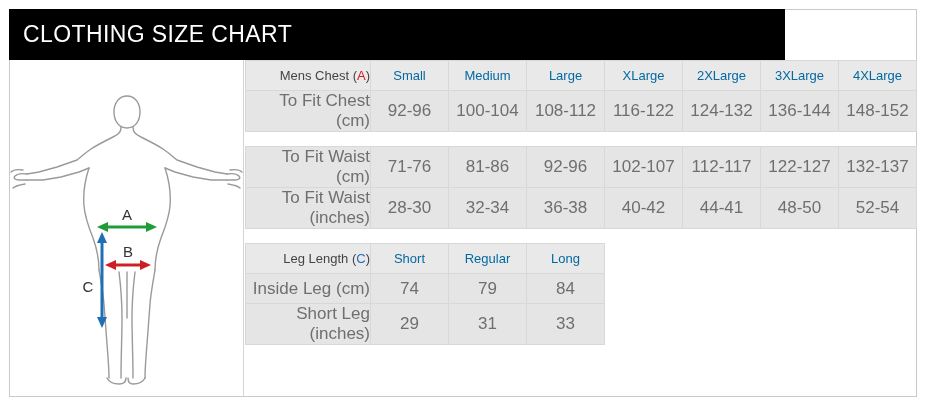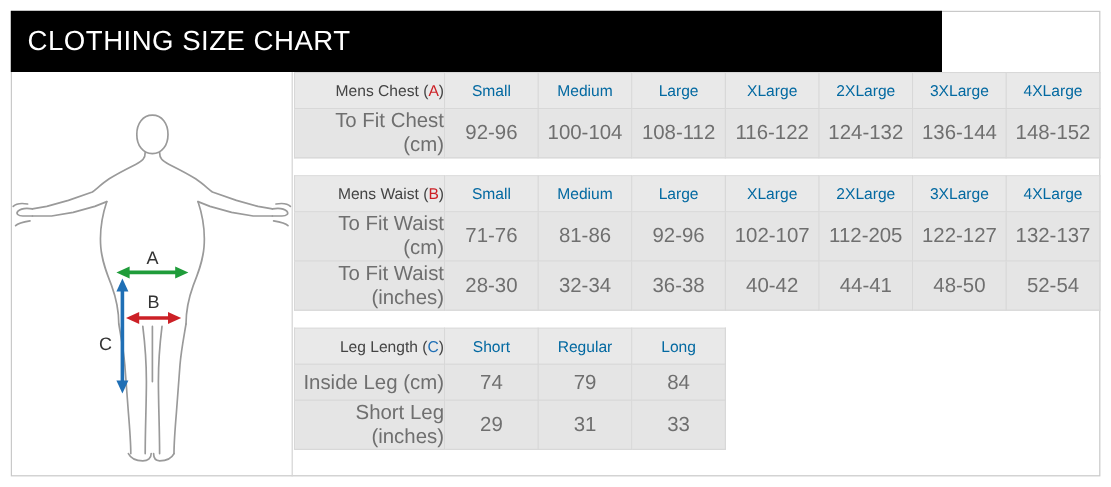--- a/index.html
+++ b/index.html
@@ -239,37 +239,27 @@
           <col style="width:125px">
             <col style="width:78px">
             <col style="width:78px">
             <col style="width:78px">
           <col style="width:78px">
             <col style="width:78px">
             <col style="width:78px">
             <col style="width:78px">
         </colgroup>
         <tbody>
-          <tr class="head">
-            <td class="rowlabel"><span>Mens Waist (</span><span class="red">B</span><span>)</span></td>
-            <td>Small</td>
-            <td>Medium</td>
-            <td>Large</td>
-            <td>XLarge</td>
-            <td>2XLarge</td>
-            <td>3XLarge</td>
-            <td>4XLarge</td>
-          </tr>
           <tr>
             <td class="rowlabel">To Fit Waist (cm)</td>
             <td>71-76</td>
             <td>81-86</td>
             <td>92-96</td>
             <td>102-107</td>
-            <td>112-205</td>
+            <td>112-117</td>
             <td>122-127</td>
             <td>132-137</td>
           </tr>
           <tr>
             <td class="rowlabel">To Fit Waist (inches)</td>
             <td>28-30</td>
             <td>32-34</td>
             <td>36-38</td>
             <td>40-42</td>
             <td>44-41</td>

